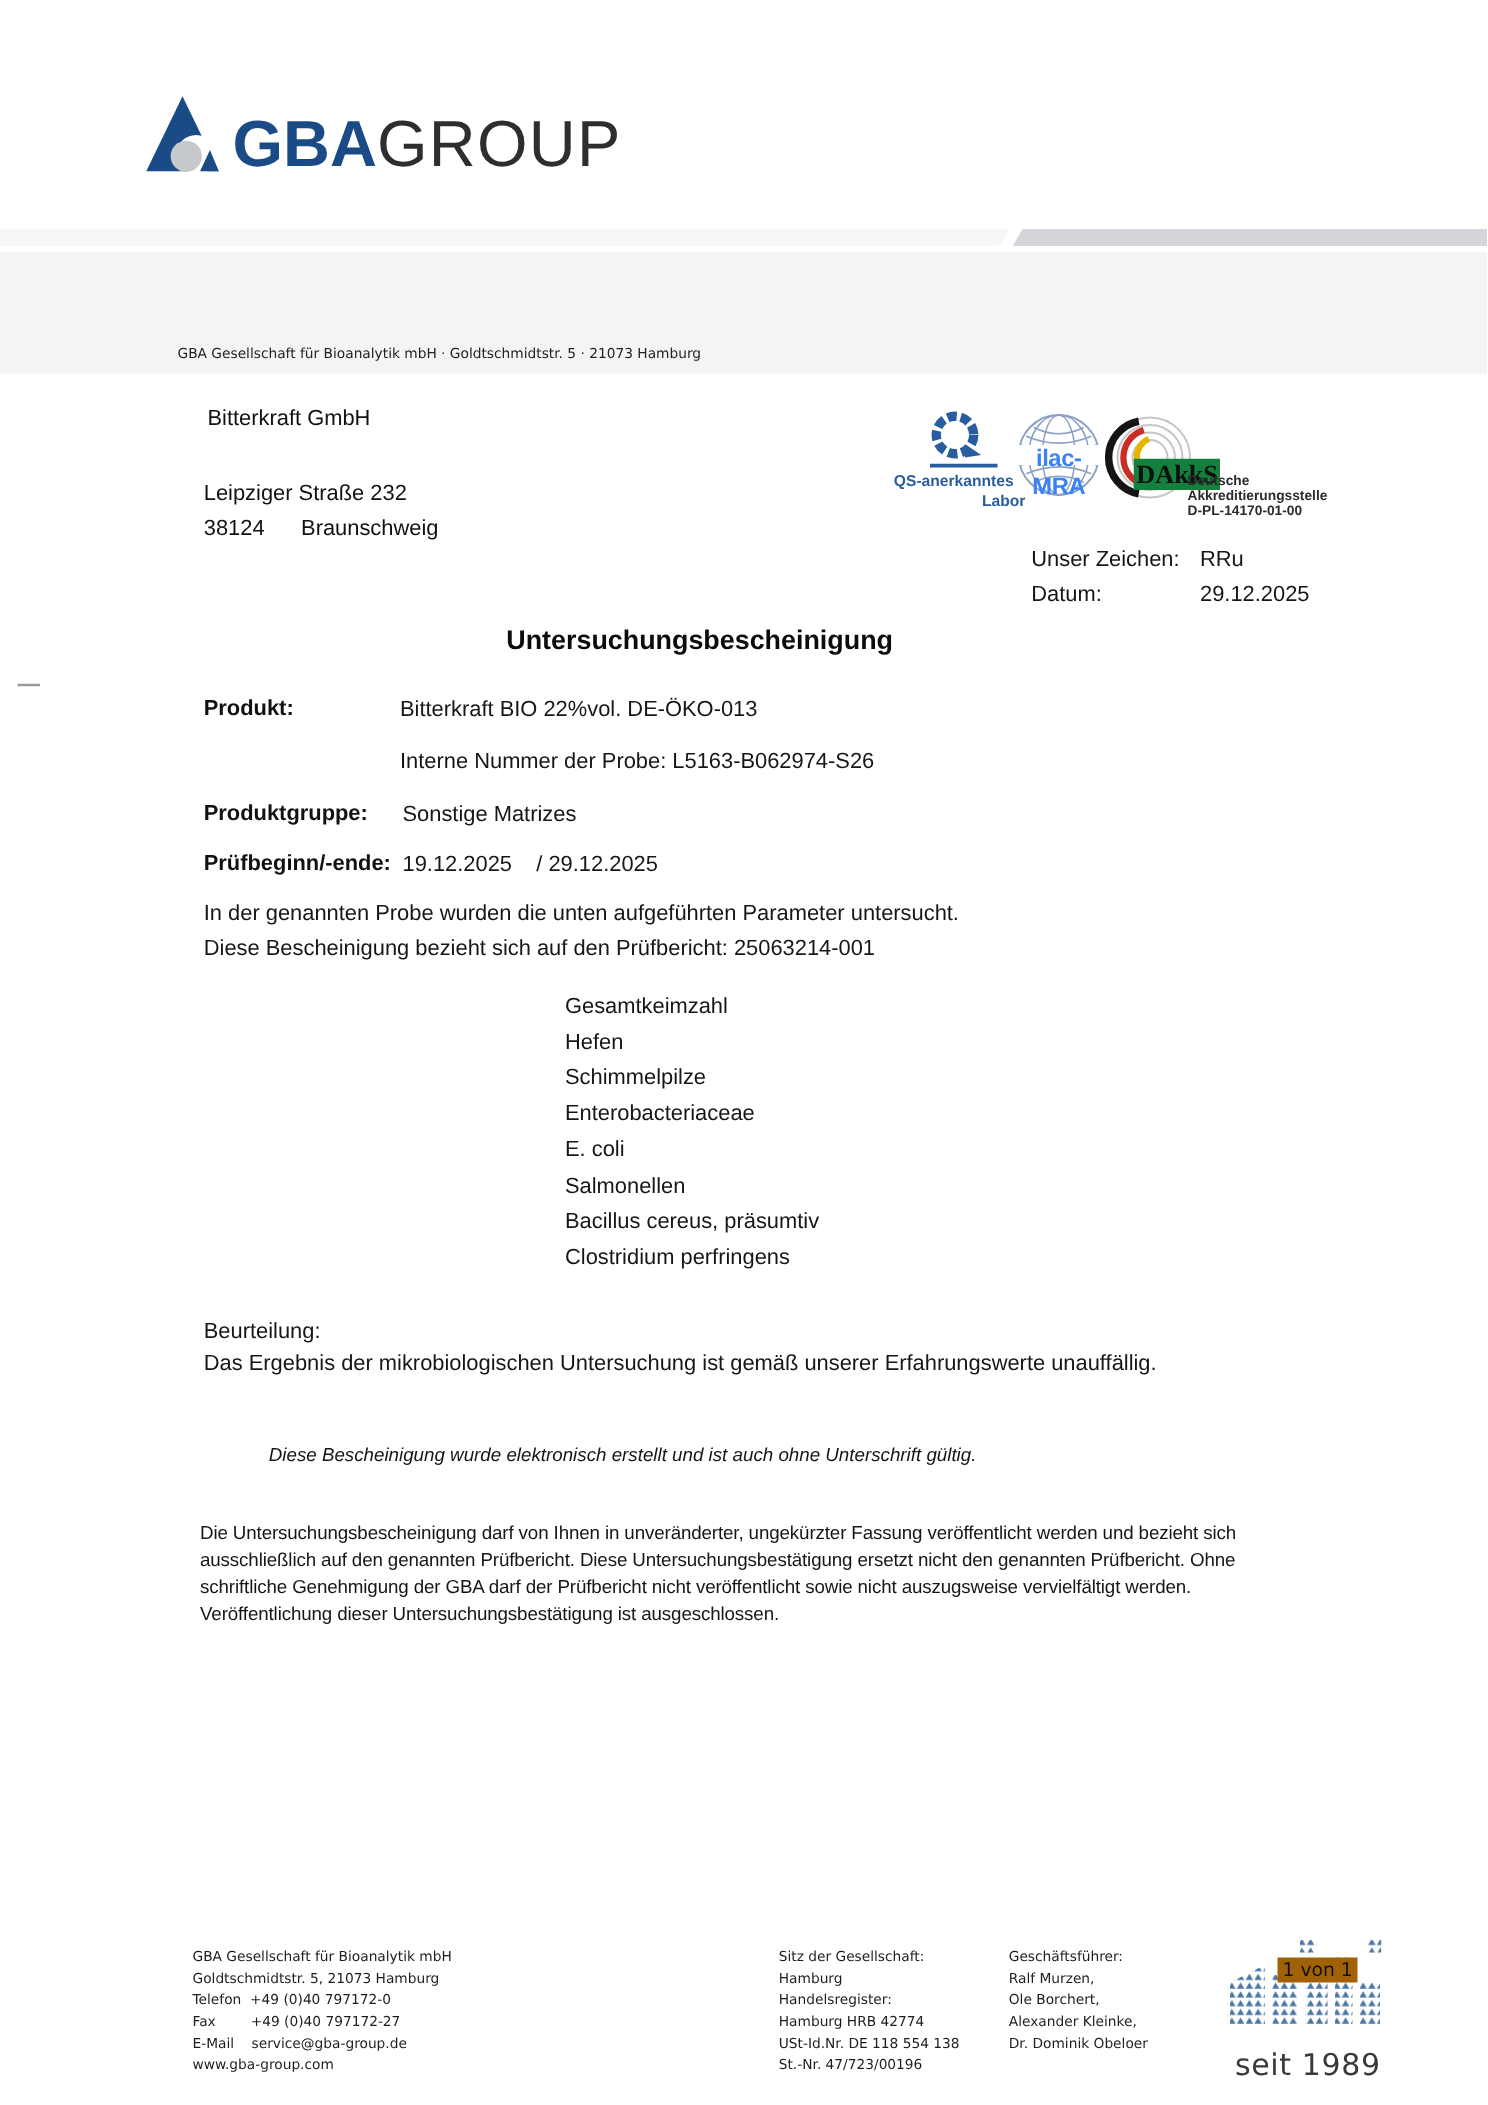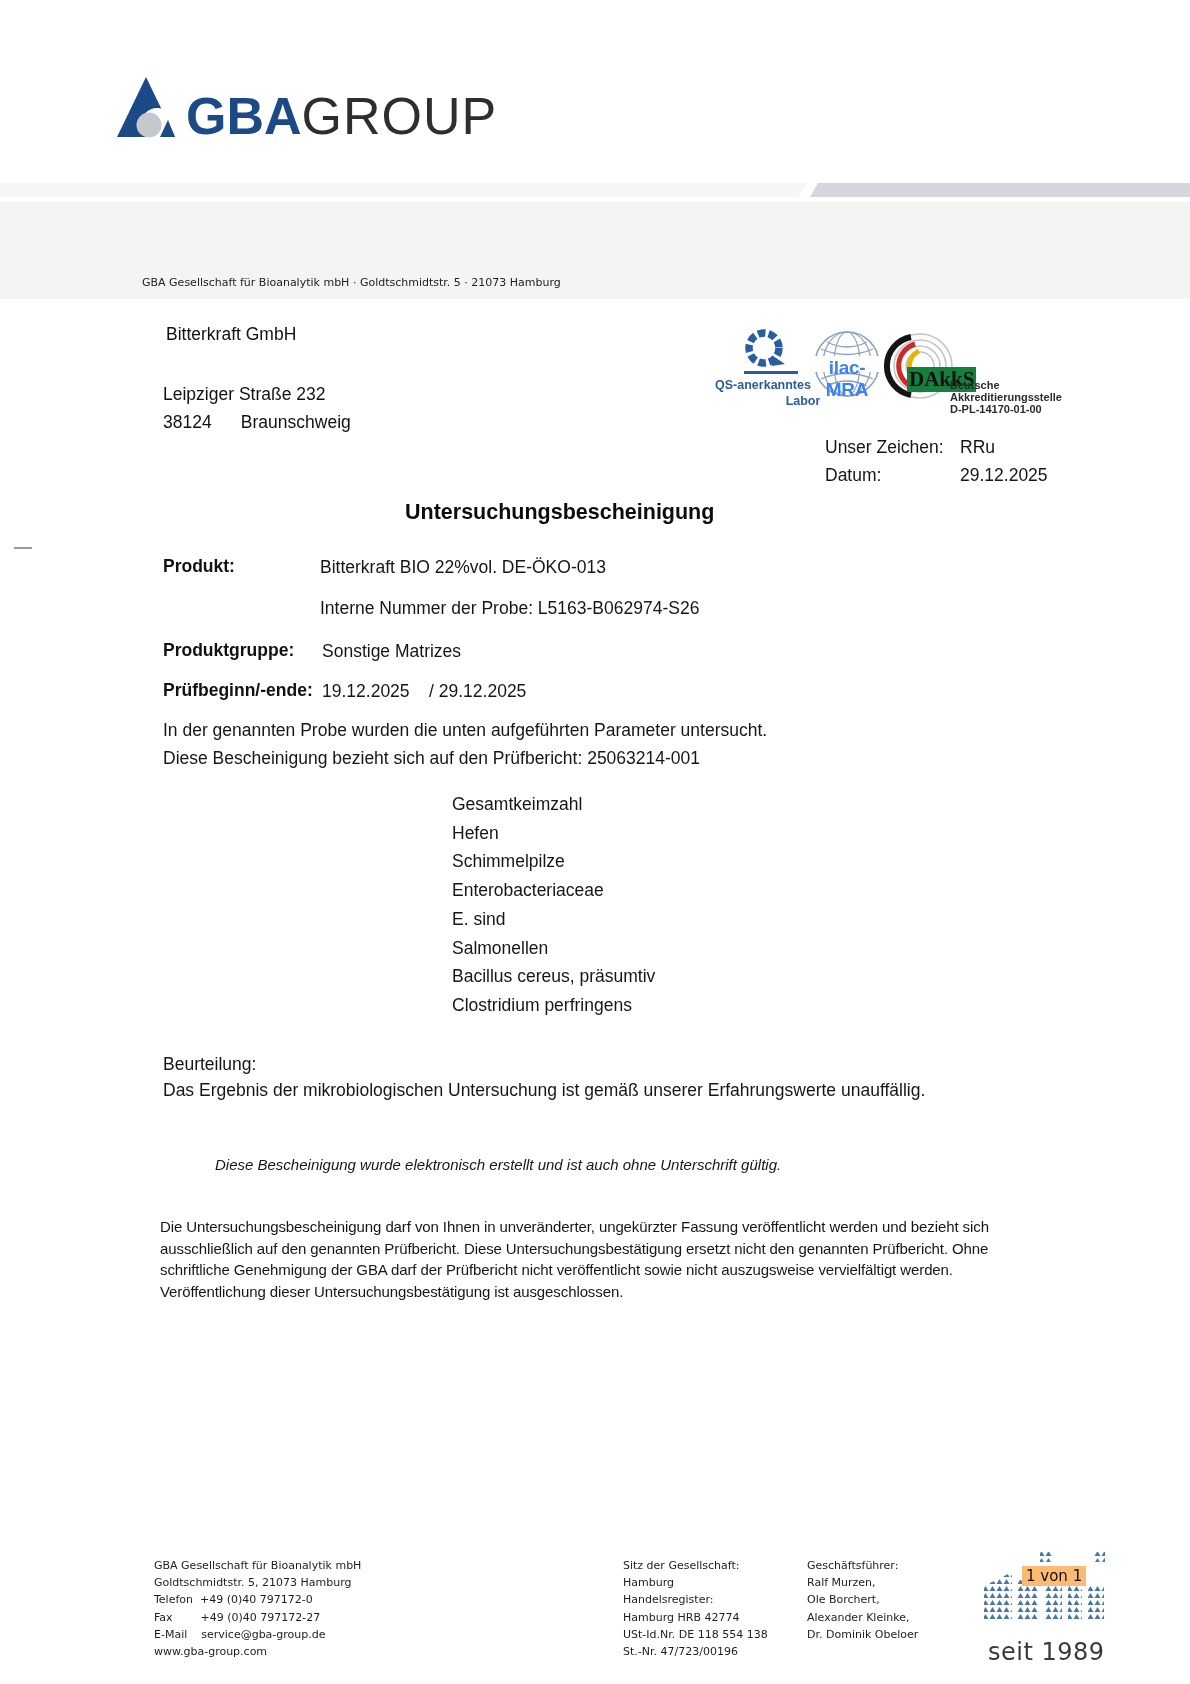--- a/index.html
+++ b/index.html
@@ -21,21 +21,21 @@
   .pre{white-space:pre;}
   .title{top:500px;left:405px;font-size:21.5px;font-weight:bold;color:#0c0c0c;}
   .param{font-size:17.5px;line-height:28.7px;color:#161616;}
   .note{top:1156px;left:167px;font-size:15px;font-style:italic;color:#161616;margin-left:48px;}
   .legal{font-size:15px;line-height:21.6px;letter-spacing:-0.1px;color:#161616;white-space:nowrap;}
   .fcol{font-family:"DejaVu Sans", sans-serif;font-size:11px;line-height:17.2px;color:#1d1d1d;}
   .qs-text{font-weight:bold;color:#2a5d9f;font-size:12.5px;text-align:center;width:110px;}
   .ilac-label{font-weight:bold;color:#3b82f6;font-size:19px;letter-spacing:-0.3px;text-align:center;width:68px;}
   .dakks-name{font-family:"Liberation Serif", serif;font-weight:bold;font-size:21px;color:#101010;}
   .dakks-sub{font-weight:bold;font-size:11px;line-height:12.2px;color:#2b2b2b;}
-  .pageinfo{font-family:"DejaVu Sans", sans-serif;font-size:15px;color:#111;background:#fdba74;padding:1px 4px;}
+  .pageinfo{font-family:"DejaVu Sans", sans-serif;font-size:15px;color:#111;background:#a16207;padding:1px 4px;}
   .since{font-family:"DejaVu Sans", sans-serif;font-size:24px;color:#39393b;letter-spacing:0.5px;}
   .fold{top:547px;left:14px;width:18px;height:2px;background:#9a9a9a;}
 </style>
 </head>
 <body>
 
 <div class="page">
 
   <svg class="abs" style="top:76px;left:115px;" width="62" height="62" viewBox="0 0 62 62">
     <path d="M31 1 L60 61 L2 61 Z" fill="#1b4b87"></path>
@@ -110,21 +110,21 @@
   <div class="abs value pre" style="top:681px;left:322px;">19.12.2025    / 29.12.2025</div>
 
   <div class="abs value" style="top:720px;left:163px;">In der genannten Probe wurden die unten aufgeführten Parameter untersucht.</div>
   <div class="abs value" style="top:748px;left:163px;">Diese Bescheinigung bezieht sich auf den Prüfbericht: 25063214-001</div>
 
   <div class="abs" style="top:790px;left:452px;">
     <div class="param">Gesamtkeimzahl</div>
     <div class="param">Hefen</div>
     <div class="param">Schimmelpilze</div>
     <div class="param">Enterobacteriaceae</div>
-    <div class="param">E. sind</div>
+    <div class="param">E. coli</div>
     <div class="param">Salmonellen</div>
     <div class="param">Bacillus cereus, präsumtiv</div>
     <div class="param">Clostridium perfringens</div>
   </div>
 
   <div class="abs value" style="top:1054px;left:163px;">Beurteilung:</div>
   <div class="abs value" style="top:1080px;left:163px;">Das Ergebnis der mikrobiologischen Untersuchung ist gemäß unserer Erfahrungswerte unauffällig.</div>
 
   <div class="abs note">Diese Bescheinigung wurde elektronisch erstellt und ist auch ohne Unterschrift gültig.</div>
 

